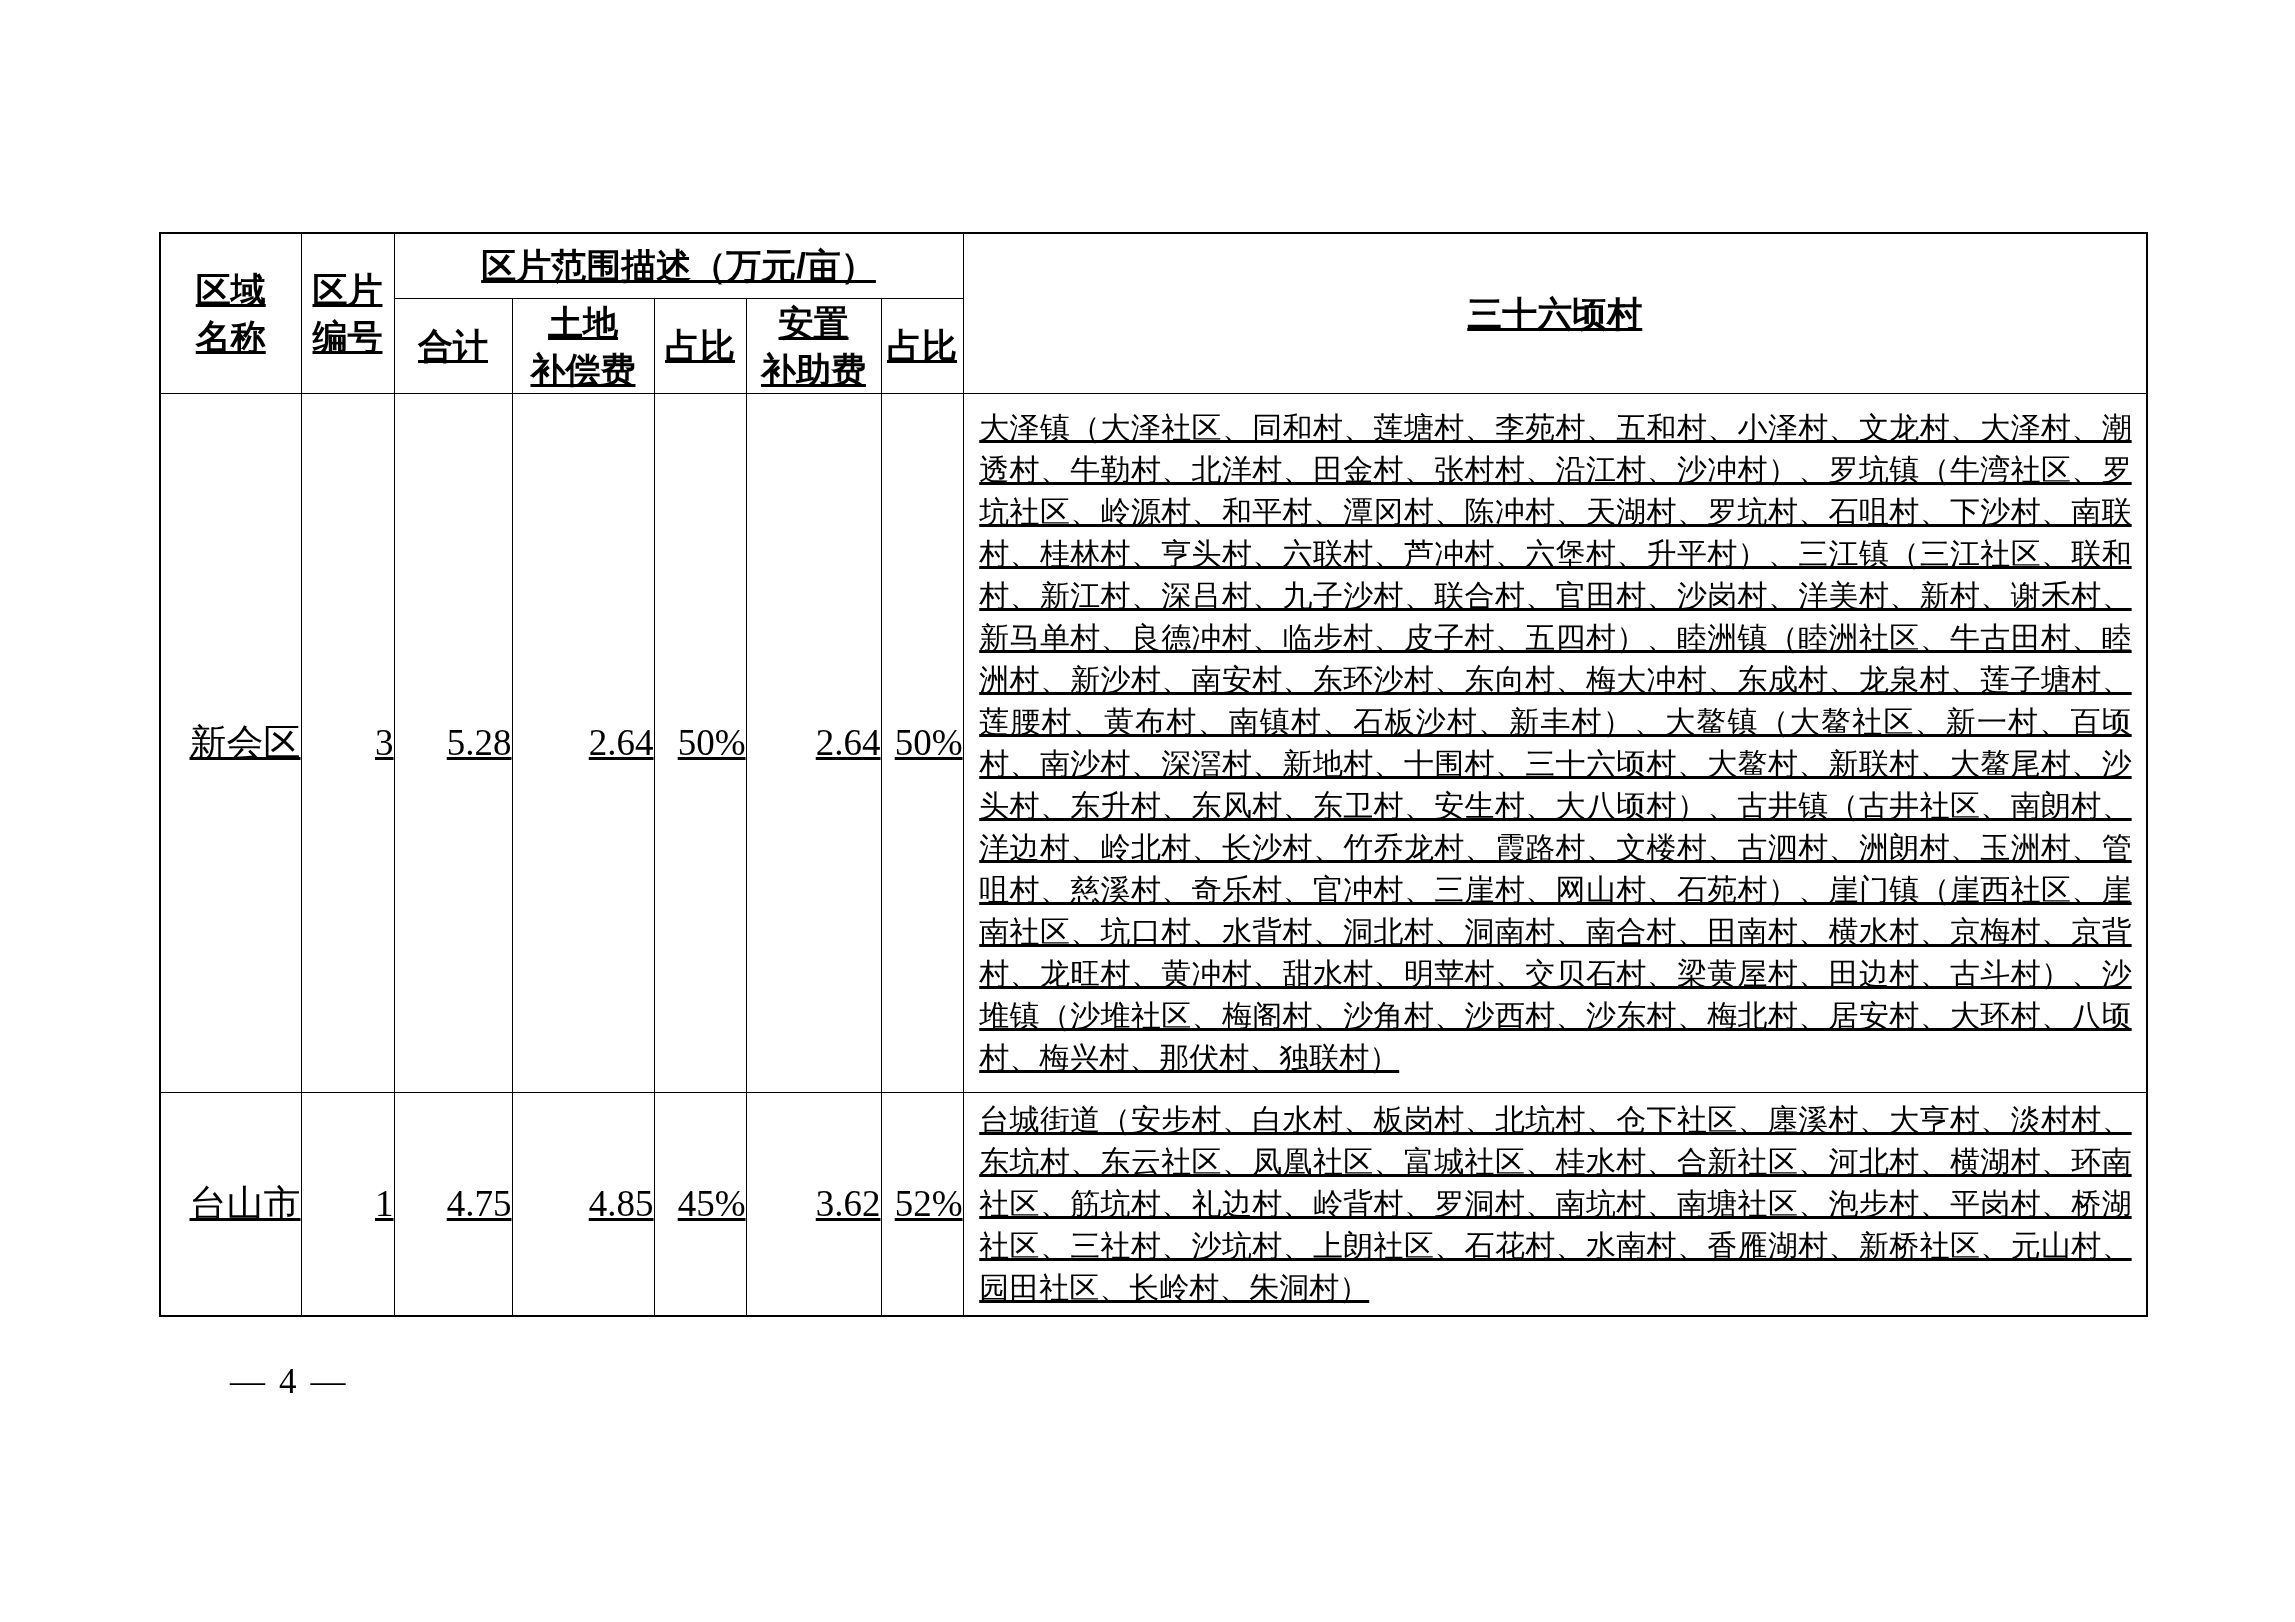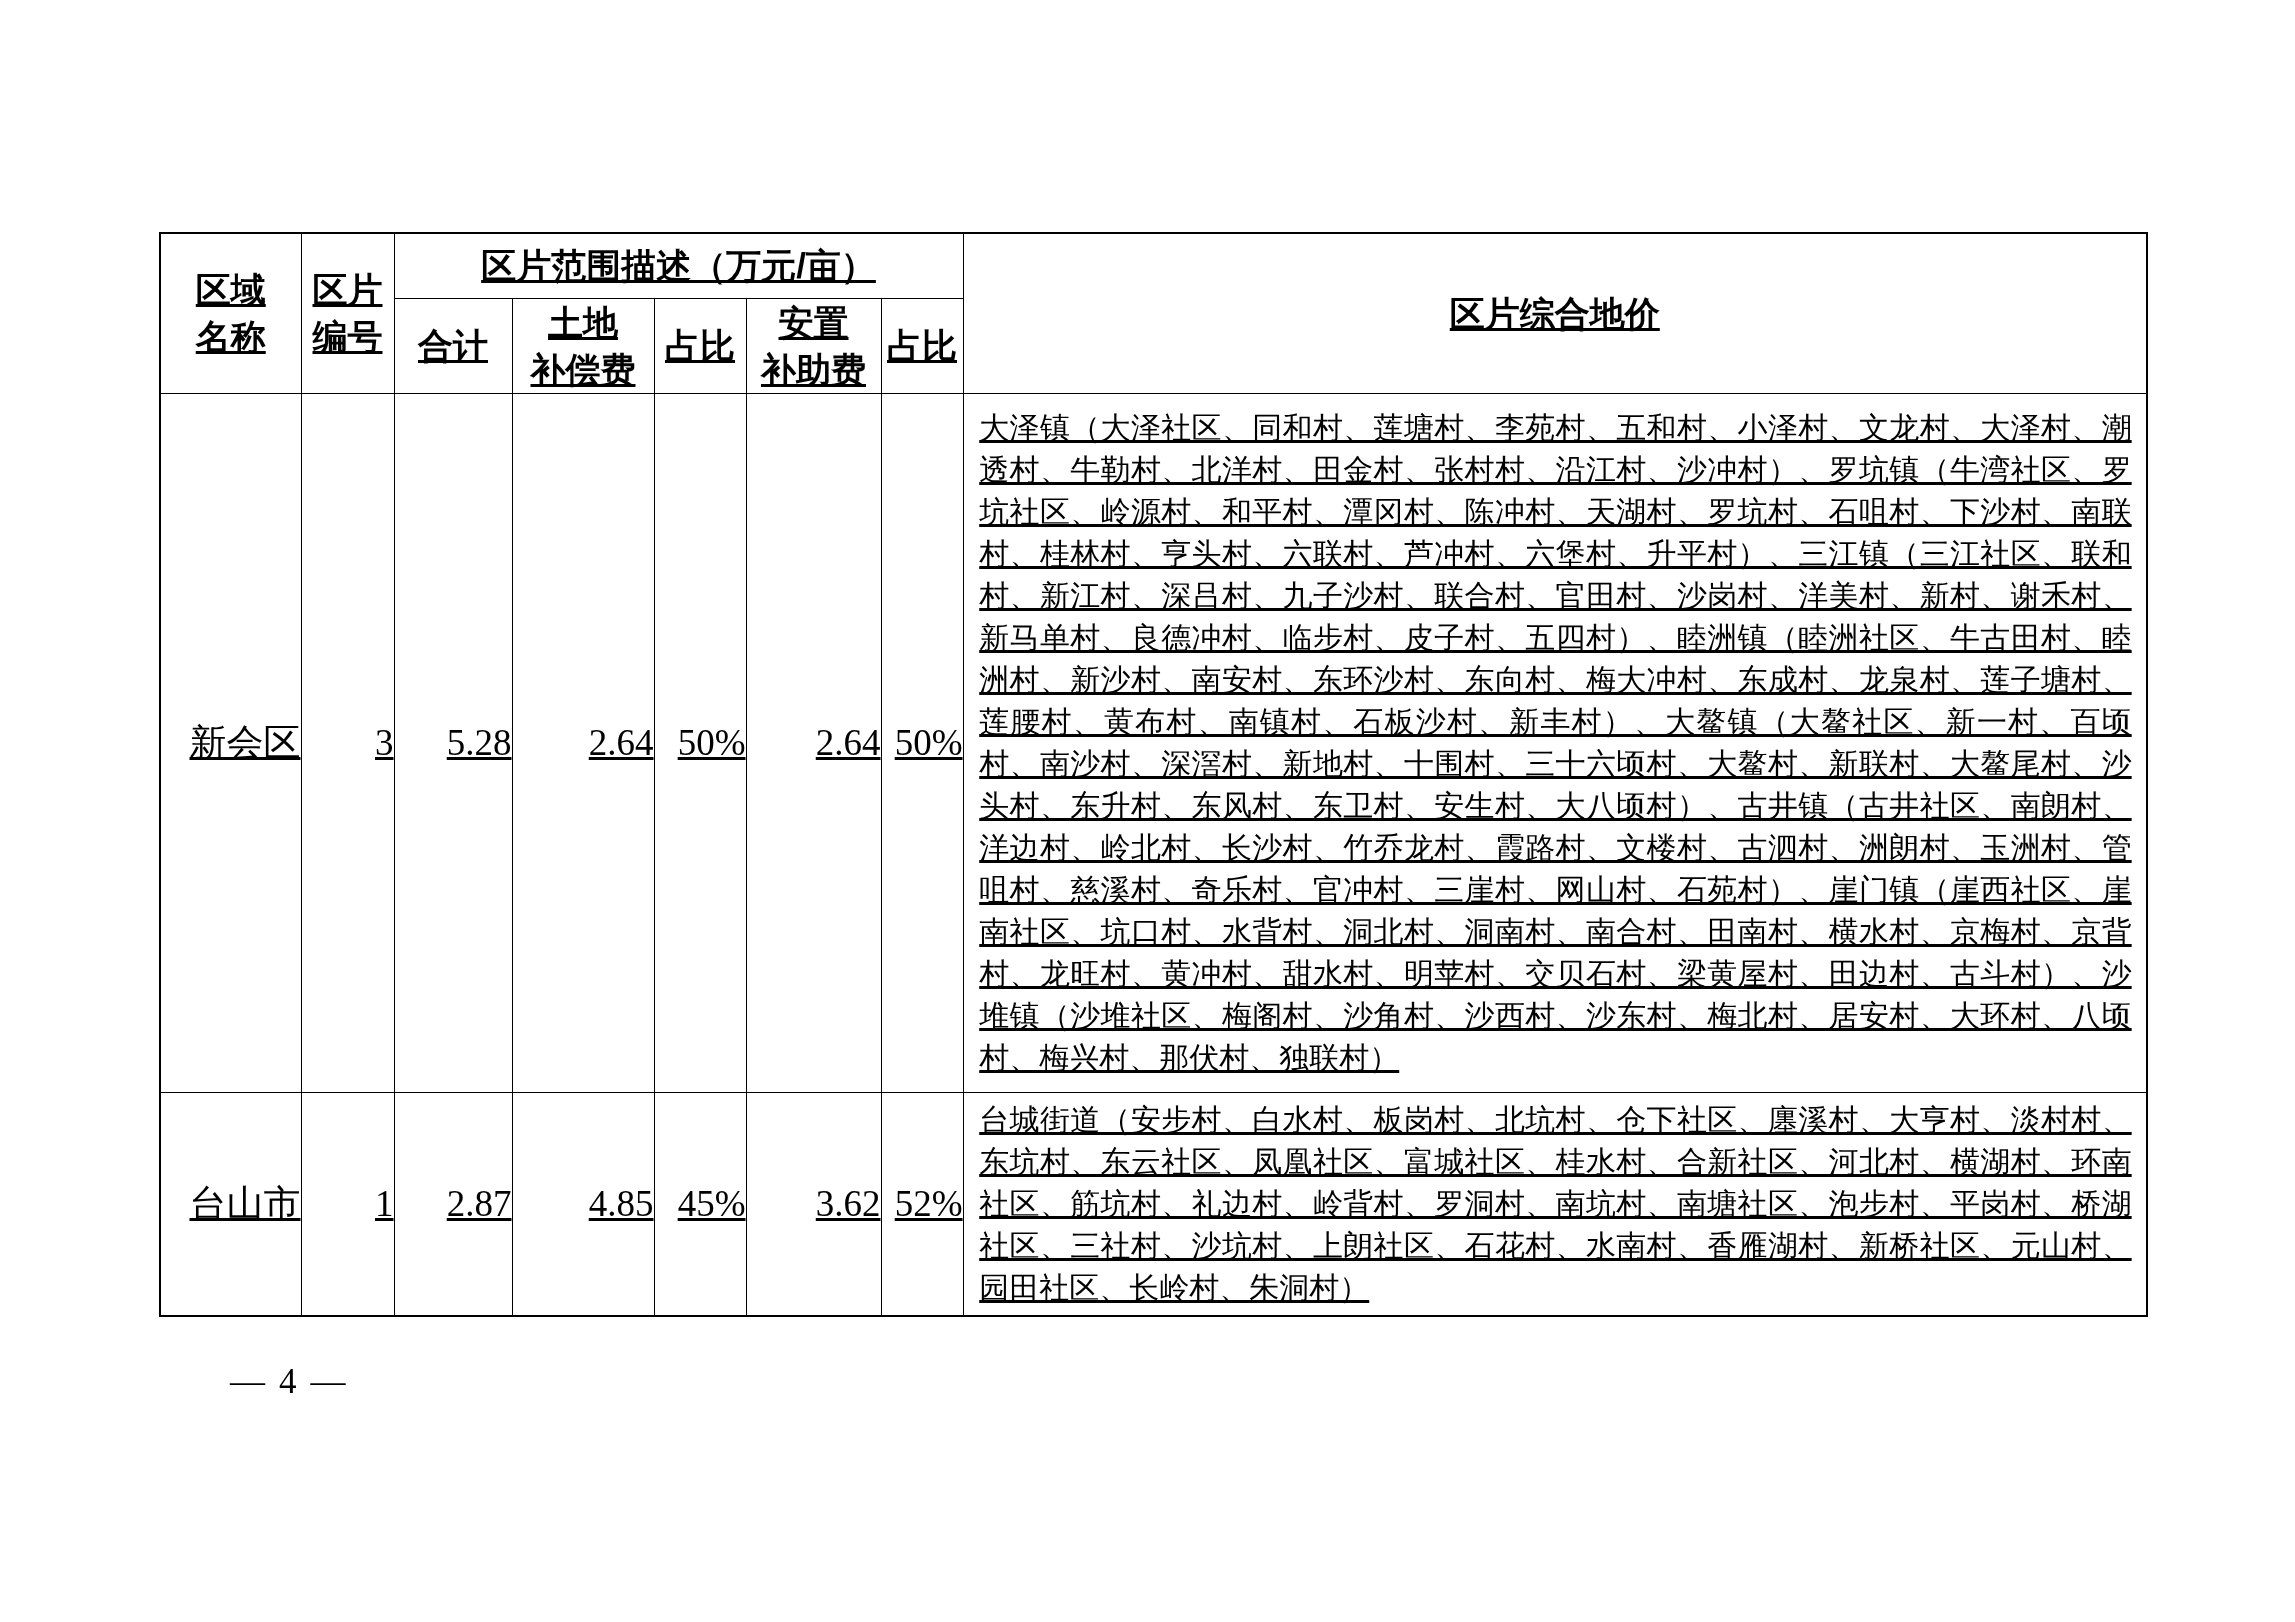--- a/index.html
+++ b/index.html
@@ -81,21 +81,21 @@
       <col style="width:82px">
       <col style="width:1184px">
     </colgroup>
     <thead>
       <tr class="hr1">
         <th rowspan="2">区域
 名称</th>
         <th rowspan="2">区片
 编号</th>
         <th colspan="5">区片范围描述（万元/亩）</th>
-        <th rowspan="2">区片综合地价</th>
+        <th rowspan="2">三十六顷村</th>
       </tr>
       <tr class="hr2">
         <th>合计</th>
         <th>土地
 补偿费</th>
         <th>占比</th>
         <th>安置
 补助费</th>
         <th>占比</th>
       </tr>
@@ -107,21 +107,21 @@
         <td>5.28</td>
         <td>2.64</td>
         <td>50%</td>
         <td>2.64</td>
         <td>50%</td>
         <td class="desc">大泽镇（大泽社区、同和村、莲塘村、李苑村、五和村、小泽村、文龙村、大泽村、潮透村、牛勒村、北洋村、田金村、张村村、沿江村、沙冲村）、罗坑镇（牛湾社区、罗坑社区、岭源村、和平村、潭冈村、陈冲村、天湖村、罗坑村、石咀村、下沙村、南联村、桂林村、亨头村、六联村、芦冲村、六堡村、升平村）、三江镇（三江社区、联和村、新江村、深吕村、九子沙村、联合村、官田村、沙岗村、洋美村、新村、谢禾村、新马单村、良德冲村、临步村、皮子村、五四村）、睦洲镇（睦洲社区、牛古田村、睦洲村、新沙村、南安村、东环沙村、东向村、梅大冲村、东成村、龙泉村、莲子塘村、莲腰村、黄布村、南镇村、石板沙村、新丰村）、大鳌镇（大鳌社区、新一村、百顷村、南沙村、深滘村、新地村、十围村、三十六顷村、大鳌村、新联村、大鳌尾村、沙头村、东升村、东风村、东卫村、安生村、大八顷村）、古井镇（古井社区、南朗村、洋边村、岭北村、长沙村、竹乔龙村、霞路村、文楼村、古泗村、洲朗村、玉洲村、管咀村、慈溪村、奇乐村、官冲村、三崖村、网山村、石苑村）、崖门镇（崖西社区、崖南社区、坑口村、水背村、洞北村、洞南村、南合村、田南村、横水村、京梅村、京背村、龙旺村、黄冲村、甜水村、明苹村、交贝石村、梁黄屋村、田边村、古斗村）、沙堆镇（沙堆社区、梅阁村、沙角村、沙西村、沙东村、梅北村、居安村、大环村、八顷村、梅兴村、那伏村、独联村）</td>
       </tr>
       <tr class="r2">
         <td>台山市</td>
         <td>1</td>
-        <td>2.87</td>
+        <td>4.75</td>
         <td>4.85</td>
         <td>45%</td>
         <td>3.62</td>
         <td>52%</td>
         <td class="desc">台城街道（安步村、白水村、板岗村、北坑村、仓下社区、廛溪村、大亨村、淡村村、东坑村、东云社区、凤凰社区、富城社区、桂水村、合新社区、河北村、横湖村、环南社区、筋坑村、礼边村、岭背村、罗洞村、南坑村、南塘社区、泡步村、平岗村、桥湖社区、三社村、沙坑村、上朗社区、石花村、水南村、香雁湖村、新桥社区、元山村、园田社区、长岭村、朱洞村）</td>
       </tr>
     </tbody>
   </table>
 
   <div class="page-number">— 4 —</div>

